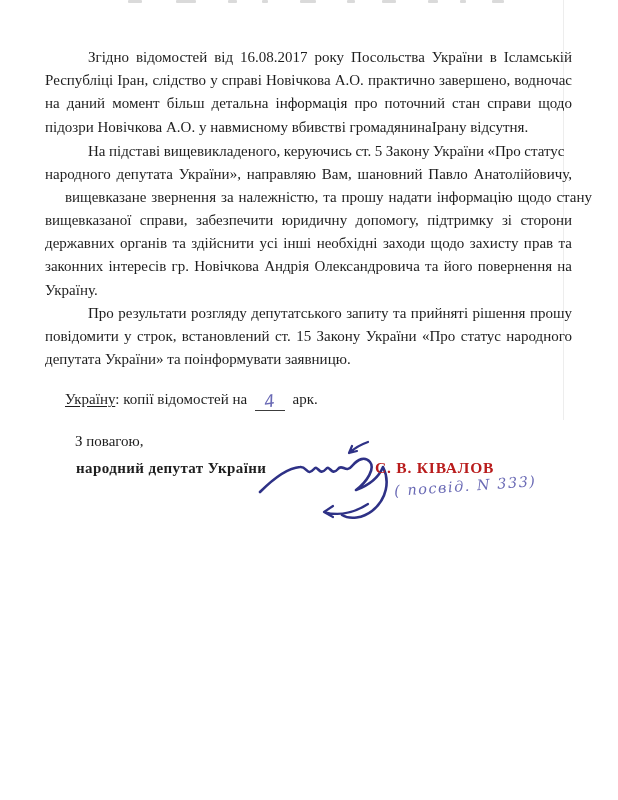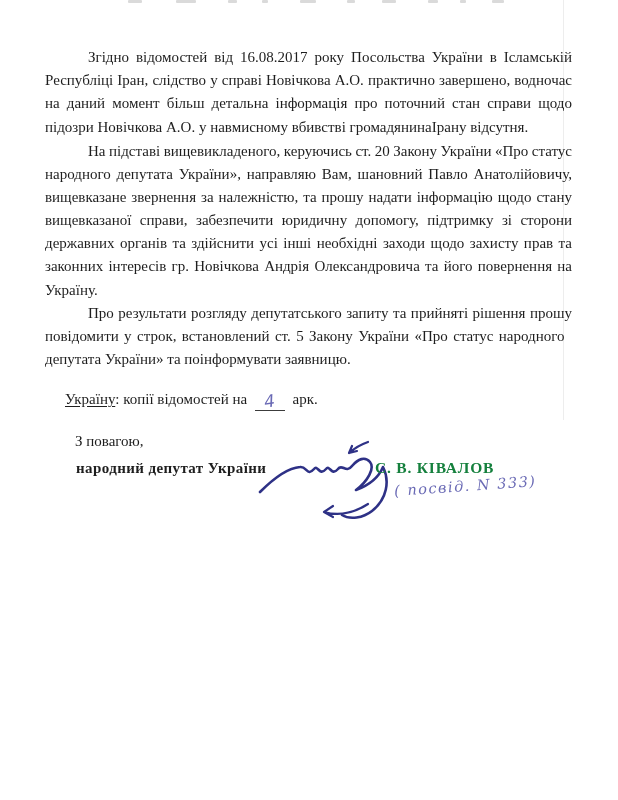--- a/index.html
+++ b/index.html
@@ -35,21 +35,21 @@
     margin:0 4px;position:relative;top:1px;height:18px;vertical-align:baseline;
   }
   .hand4{
     display:inline-block;font-family:"DejaVu Sans",sans-serif;font-style:italic;
     font-size:17px;color:var(--hand,#6a6ab5);transform:rotate(-9deg);position:relative;top:2px;
   }
 
   
   .salutation{position:absolute;left:75px;top:433px;font-size:15px;white-space:nowrap;}
   .position-label{position:absolute;left:76px;top:460px;font-size:15px;font-weight:bold;letter-spacing:0.4px;white-space:nowrap;text-align:center;}
-  .signatory-name{position:absolute;left:375px;top:459px;font-size:15.5px;font-weight:bold;letter-spacing:0.8px;color:#15803d;white-space:nowrap;}
+  .signatory-name{position:absolute;left:375px;top:459px;font-size:15.5px;font-weight:bold;letter-spacing:0.8px;color:#b91c1c;white-space:nowrap;}
   .hand-note{
     position:absolute;left:394px;top:478px;
     font-family:"DejaVu Serif",serif;font-style:italic;
     font-size:14.5px;letter-spacing:1.5px;color:var(--hand,#6a6ab5);
     transform:rotate(-4deg);white-space:nowrap;
   }
   .signature-svg{position:absolute;left:252px;top:436px;}
 </style>
 </head>
 <body>
@@ -71,32 +71,32 @@
   <div class="right-line"></div>
 
   <div class="para p1">
     <div class="par-line first"><span style="word-spacing: 3.20117px; margin-top: 48px;">Згідно відомостей від 16.08.2017 року Посольства України в Ісламській</span></div>
     <div class="par-line"><span style="word-spacing: 0.347222px;">Республіці Іран, слідство у справі Новічкова А.О. практично завершено, водночас</span></div>
     <div class="par-line"><span style="word-spacing: 3.34219px; margin-top: 44px;">на даний момент більш детальна інформація про поточний стан справи щодо</span></div>
     <div class="par-line last"><span>підозри Новічкова А.О. у навмисному вбивстві громадянинаІрану відсутня.</span></div>
   </div>
 
   <div class="para p2">
-    <div class="par-line first"><span style="word-spacing: -0.244792px;">На підставі вищевикладеного, керуючись ст. 20 Закону України «Про статус</span></div>
+    <div class="par-line first"><span style="word-spacing: -0.244792px;">На підставі вищевикладеного, керуючись ст. 5 Закону України «Про статус</span></div>
     <div class="par-line"><span style="word-spacing: 2.1317px;">народного депутата України», направляю Вам, шановний Павло Анатолійовичу,</span></div>
-    <div class="par-line"><span style="word-spacing: 1.19618px;">вищевказане звернення за належністю, та прошу надати інформацію щодо стану</span></div>
+    <div class="par-line"><span style="word-spacing: 1.19618px; margin-left: 20px;">вищевказане звернення за належністю, та прошу надати інформацію щодо стану</span></div>
     <div class="par-line"><span style="word-spacing: 4.69196px;">вищевказаної справи, забезпечити юридичну допомогу, підтримку зі сторони</span></div>
     <div class="par-line"><span style="word-spacing: 1.70739px;">державних органів та здійснити усі інші необхідні заходи щодо захисту прав та</span></div>
     <div class="par-line"><span style="word-spacing: 1.49826px;">законних інтересів гр. Новічкова Андрія Олександровича та його повернення на</span></div>
     <div class="par-line last"><span>Україну.</span></div>
   </div>
 
   <div class="para p3">
     <div class="par-line first"><span style="word-spacing: 0.748047px;">Про результати розгляду депутатського запиту та прийняті рішення прошу</span></div>
-    <div class="par-line"><span style="word-spacing: 1.64062px;">повідомити у строк, встановлений ст. 5 Закону України «Про статус народного</span></div>
+    <div class="par-line"><span style="word-spacing: 1.64062px;">повідомити у строк, встановлений ст. 15 Закону України «Про статус народного</span></div>
     <div class="par-line last"><span>депутата України» та поінформувати заявницю.</span></div>
   </div>
 
   <div class="attachments">
     <span class="att-label">Україну</span><span>: копії відомостей на</span>
     <span class="sheet-slot"><span class="hand4">4</span></span>
     <span>арк.</span>
   </div>
 
   <div class="salutation">З повагою,</div>

